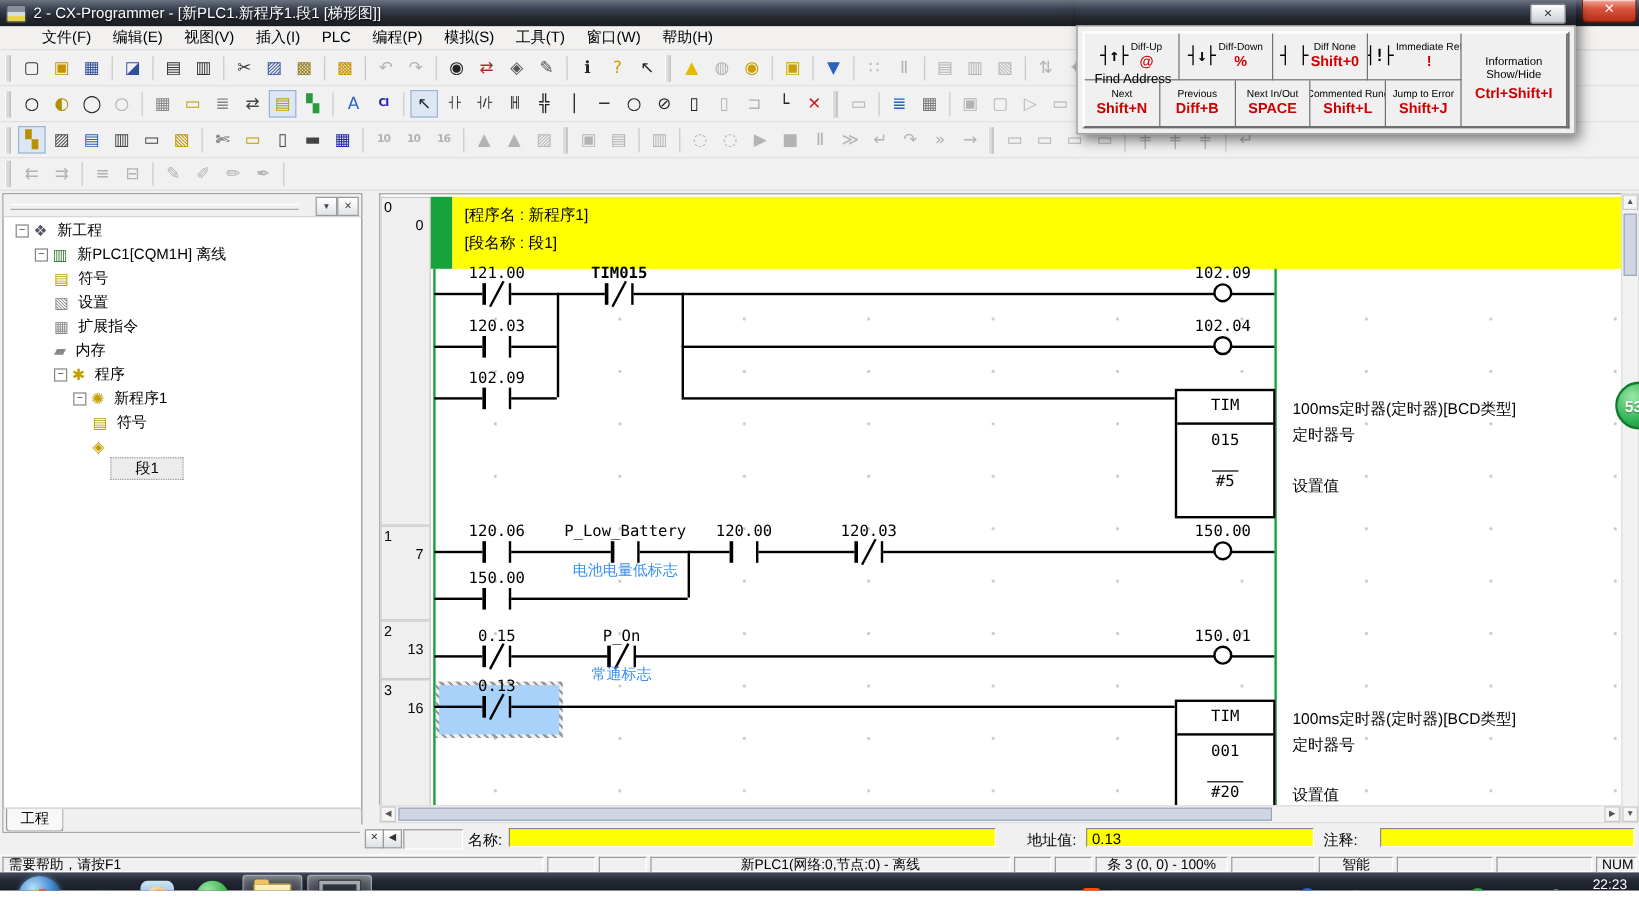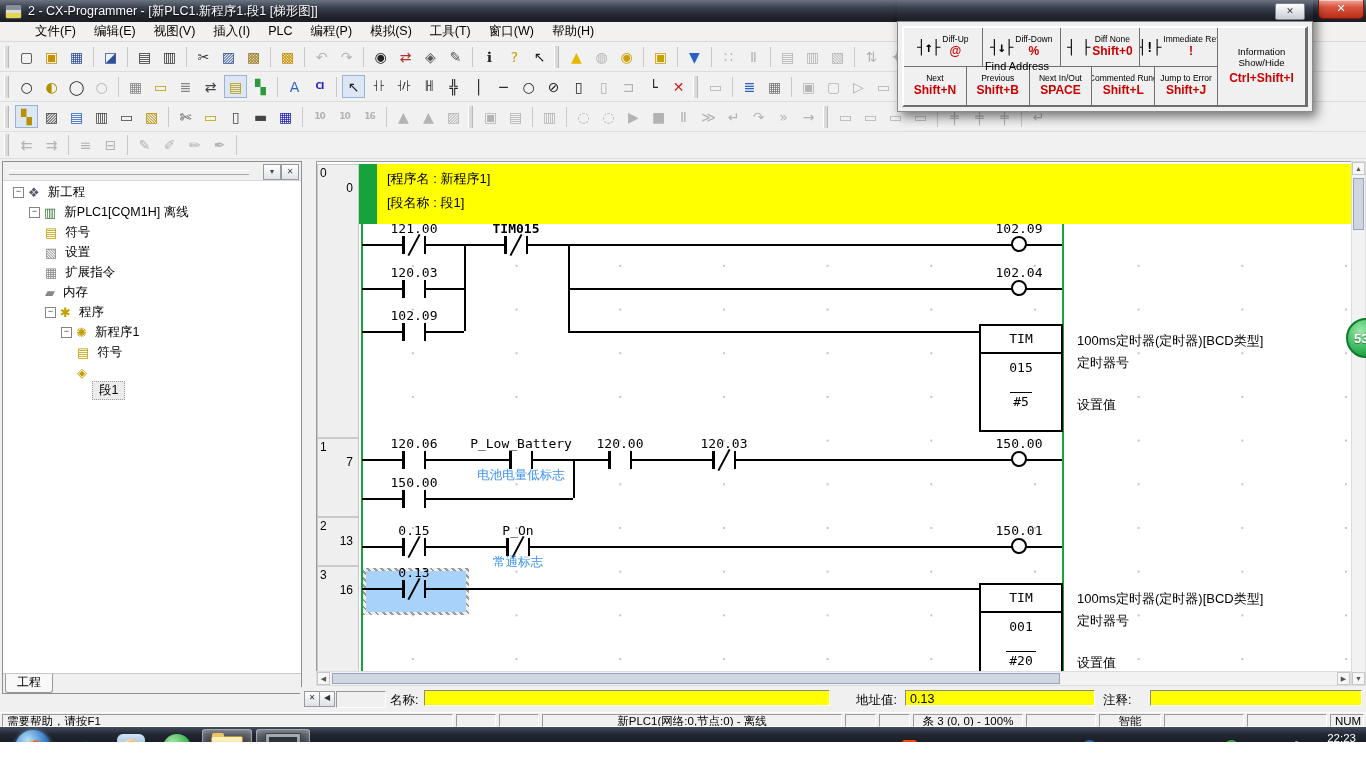--- a/index.html
+++ b/index.html
@@ -44,21 +44,21 @@
   .thead{position:absolute;left:0;top:0;right:0;height:18px;background:#f0f0f0;border-bottom:1px solid #d8d8d8;}
   .tgrip{position:absolute;left:6px;right:52px;top:8px;height:3px;border-top:1px solid #fff;border-bottom:1px solid #a8a8a8;}
   .thbtn{position:absolute;top:2px;width:16px;height:14px;border:1px solid #9a9a9a;background:linear-gradient(#fff,#dfe3e8);
      font-size:8px;text-align:center;line-height:13px;color:#444;}
   .trows{position:absolute;left:0;top:20px;right:0;bottom:20px;overflow:hidden;}
   .trow{position:relative;height:20px;display:flex;align-items:center;font-size:12.5px;white-space:nowrap;}
   .texp{width:9px;height:9px;border:1px solid #848484;background:#fff;font-size:9px;line-height:7px;
      text-align:center;color:#444;margin-right:4px;flex:none;}
   .tico{font-size:13px;margin-right:5px;flex:none;line-height:1;}
   .tlabel{padding:1px 3px;}
-  .trow.sel .tlabel{background:#ececec;border:1px dotted #9a9a9a;padding:0 6px;margin-top:36px;}
+  .trow.sel .tlabel{background:#ececec;border:1px dotted #9a9a9a;padding:0 20px;margin-top:36px;}
   .ttabstrip{position:absolute;left:0;bottom:0;right:0;height:19px;background:#f0f0f0;border-top:1px solid #c8c8c8;}
   .ttab{position:absolute;left:2px;top:0px;width:46px;height:18px;background:#f8f8f8;border:1px solid #9a9a9a;border-top:none;
      border-radius:0 0 3px 3px;text-align:center;line-height:17px;font-size:12px;}
   
   #ladder-canvas{left:316px;top:161px;width:1035px;height:510px;background:#fff;overflow:hidden;
      border-left:1px solid #9a9a9a;border-top:1px solid #9a9a9a;box-sizing:border-box;}
   .gridbg{position:absolute;left:44px;top:62px;right:0;bottom:0;
      background-image:radial-gradient(circle,#c6c6c6 1px,transparent 1.4px);
      background-size:103.7px 43.7px;background-position:0px 20px;}
   .mcell{position:absolute;left:0;width:42px;background:#efefef;border:1px solid #c9c9c9;box-sizing:border-box;}
@@ -167,21 +167,21 @@
   .prow{display:flex;}
   .pcell{flex:1;border-right:1px solid #707070;border-bottom:1px solid #707070;display:flex;
      align-items:center;justify-content:center;gap:3px;overflow:hidden;}
   .prow.bot .pcell{border-bottom:none;flex-direction:column;justify-content:center;gap:0;}
   .psym{font-family:"DejaVu Sans Mono",monospace;font-size:14px;font-weight:bold;letter-spacing:-1px;white-space:nowrap;}
   .plbl{font-size:8.5px;white-space:nowrap;line-height:1.1;}
   .pkey{color:#c00;font-weight:bold;font-size:12px;white-space:nowrap;line-height:1.1;}
   .pstack{display:flex;flex-direction:column;align-items:center;}
   .pinfo{grid-column:2;grid-row:1/3;display:flex;flex-direction:column;align-items:center;justify-content:center;gap:4px;border-bottom:none;}
   .pinfo .plbl{font-size:9.5px;text-align:center;white-space:normal;width:70px;}
-  .pfind{position:absolute;left:8px;top:50%;width:210px;margin-top:-7px;text-align:center;font-size:11px;z-index:5;}
+  .pfind{position:absolute;left:8px;top:50%;width:210px;margin-top:-7px;font-size:11px;z-index:5;}
   
   .badge53{left:1346px;top:318px;width:40px;height:40px;border-radius:50%;z-index:60;
      background:radial-gradient(circle at 35% 30%,#9ce8a8,#2db051 60%,#157a35);
      border:2px solid #0e7a2e;box-sizing:border-box;color:#fff;font-weight:bold;font-size:13px;
      display:flex;align-items:center;}
   .badge53 span{padding-left:6px;text-shadow:0 1px 1px rgba(0,0,0,.4);}
 </style>
 </head>
 <body>
 
@@ -971,21 +971,21 @@
               </div>
             </div>
           </div>
           <div class="prow bot" style="grid-area: 2 / 1;">
             <div class="pcell">
               <div class="plbl">Next</div>
               <div class="pkey">Shift+N</div>
             </div>
             <div class="pcell">
               <div class="plbl">Previous</div>
-              <div class="pkey">Shift+B</div>
+              <div class="pkey">Diff+B</div>
             </div>
             <div class="pcell">
               <div class="plbl">Next In/Out</div>
               <div class="pkey">SPACE</div>
             </div>
             <div class="pcell">
               <div class="plbl">Commented Rung</div>
               <div class="pkey">Shift+L</div>
             </div>
             <div class="pcell">

